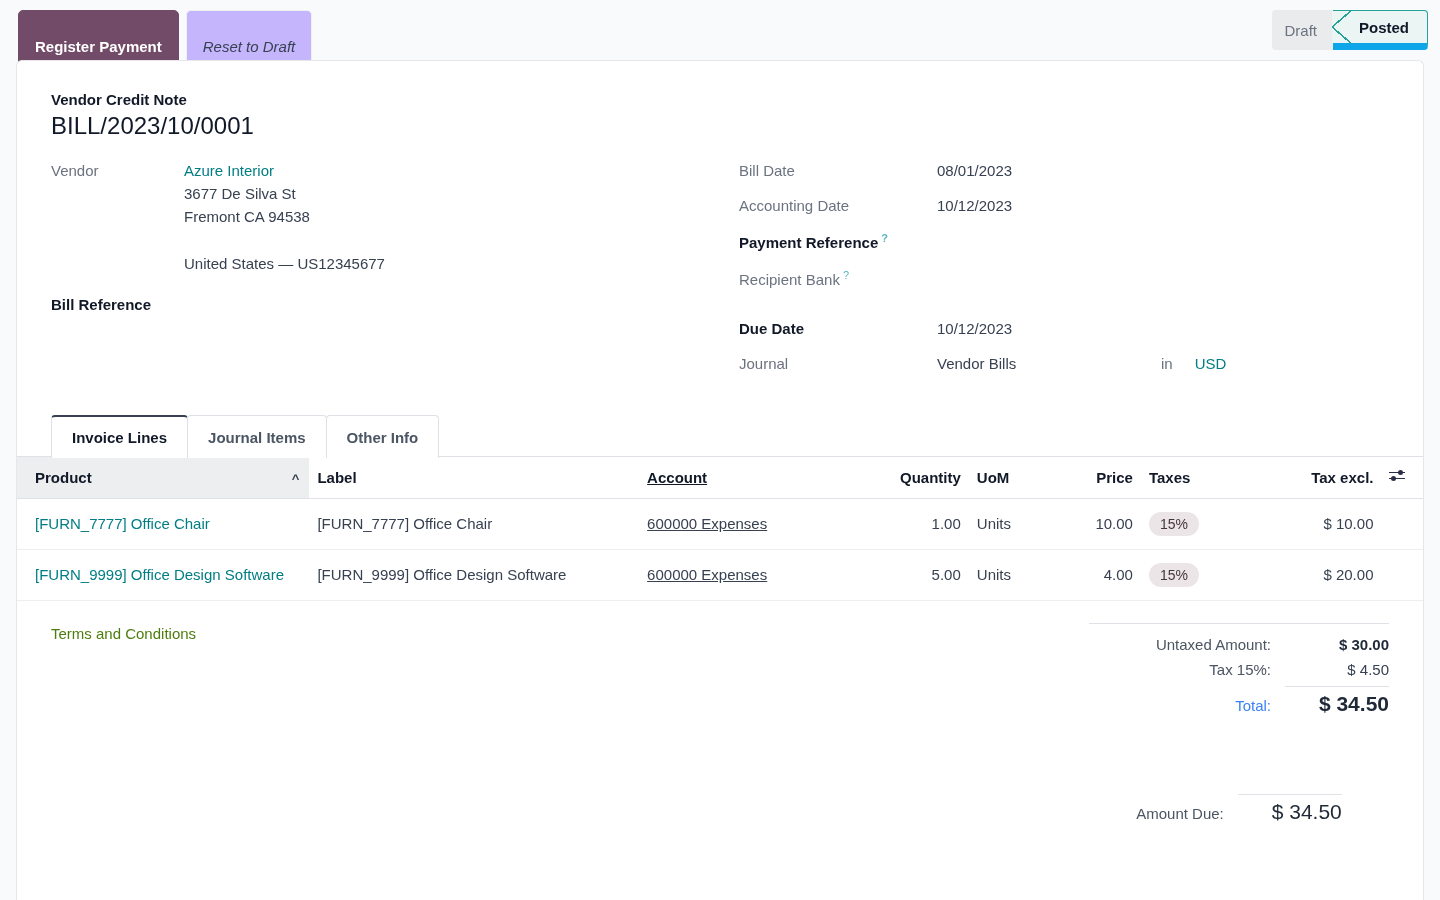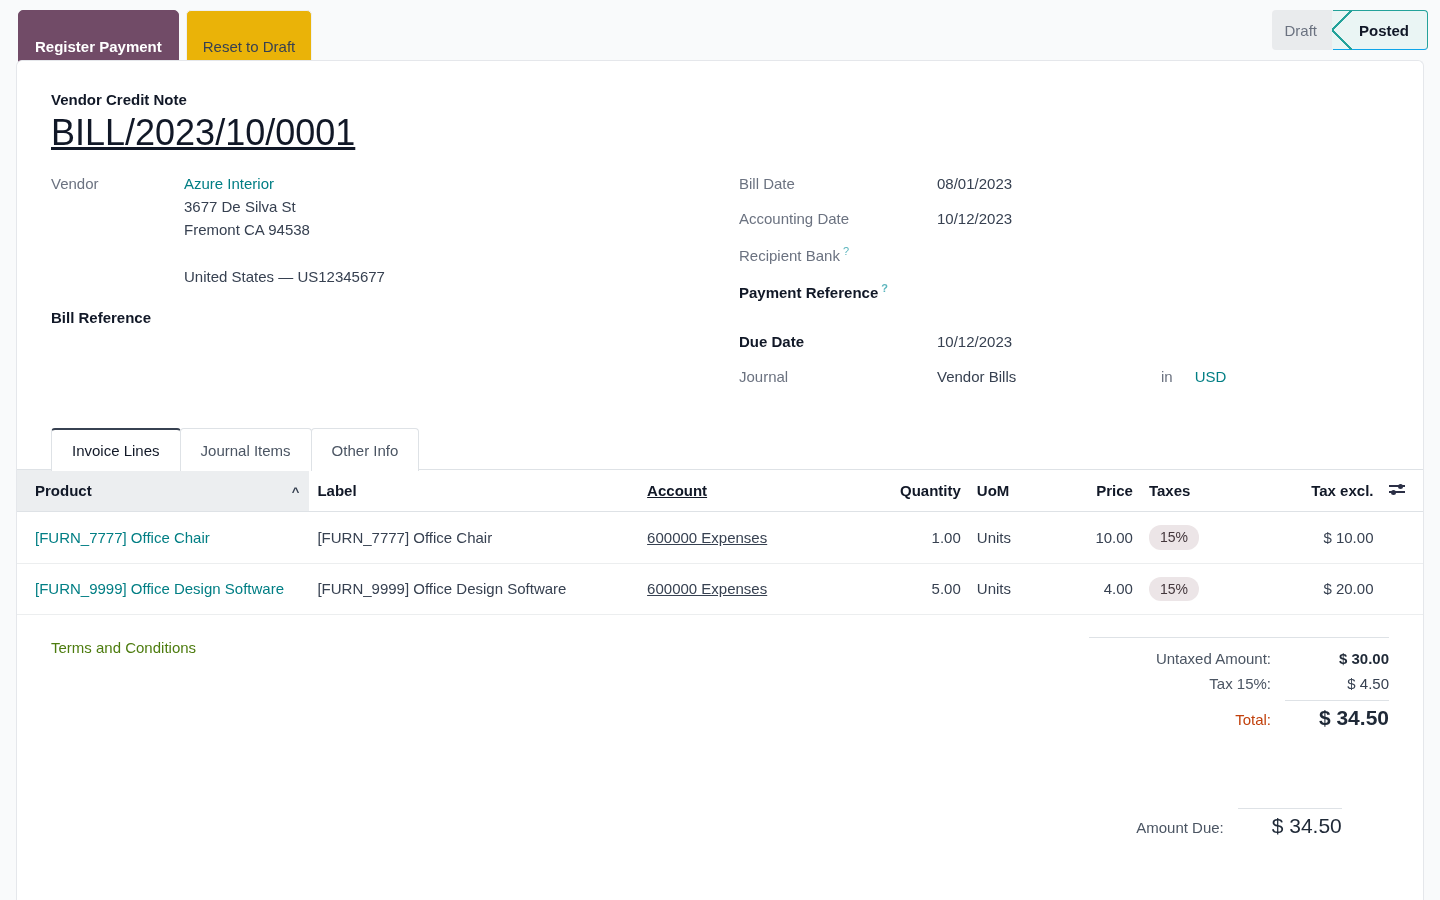--- a/index.html
+++ b/index.html
@@ -31,25 +31,26 @@
     cursor: pointer;
     white-space: nowrap;
   }
   .btn-primary {
     background: #714b67;
     color: #ffffff;
     font-weight: bold;
     border-color: #714b67;
   }
   .btn-secondary {
-    background: #eab308;
+    background: #c4b5fd;
     color: #374151;
     border-color: #eef0f2;
     margin-left: 7px;
     font-weight: normal;
+    font-style: italic;
   }
 
   
   .statusbar {
     position: absolute;
     right: 12px;
     top: 10px;
     display: flex;
     align-items: stretch;
     height: 40px;
@@ -67,21 +68,21 @@
   }
   .status-item:first-child {
     border-radius: 4px 0 0 4px;
     padding-left: 12px;
   }
   .status-item.active {
     background: #eaf5f4;
     color: #111827;
     font-weight: bold;
     border-top: 1px solid #24a29a;
-    border-bottom: 1px solid #0ea5e9;
+    border-bottom: 7px solid #0ea5e9;
     border-right: 1px solid #24a29a;
     border-radius: 0 4px 4px 0;
     padding-right: 18px;
   }
   
   .status-item.active::before {
     content: "";
     position: absolute;
     left: -1px;
     top: -1px;
@@ -117,27 +118,26 @@
   }
   .sheet-inner { padding: 0 34px; }
 
   .doc-type {
     font-size: 15px;
     font-weight: bold;
     color: #111827;
     margin: 0 0 4px 0;
   }
   .doc-title {
-    font-size: 36px;
+    font-size: 24px;
     font-weight: normal;
     letter-spacing: 0px;
     color: #111827;
     margin: 0 0 22px 0;
     line-height: 1.15;
-    text-decoration: underline;
   }
 
   
   .cols {
     display: flex;
     align-items: flex-start;
   }
   .col-left { width: 688px; flex: none; }
   .col-right { flex: 1; }
 
@@ -175,20 +175,21 @@
   .journal-value .jin { color: #6b7280; margin-right: 22px; }
 
   
   .tabs {
     display: flex;
     align-items: flex-end;
     margin-top: 24px;
     padding-left: 34px;
     position: relative;
     z-index: 2;
+    font-weight: bold;
   }
   .tab {
     font-size: 15px;
     color: #4b5563;
     background: #ffffff;
     border: 1px solid #dee2e6;
     border-bottom: none;
     border-radius: 4px 4px 0 0;
     padding: 13px 20px 12px 20px;
     margin-right: -1px;
@@ -300,21 +301,21 @@
   .tot-row {
     display: flex;
     justify-content: flex-end;
     align-items: baseline;
     margin-bottom: 8px;
   }
   .tot-label { color: #4b5563; padding-right: 14px; }
   .tot-val { width: 104px; text-align: right; color: #374151; }
   .tot-val.bold { font-weight: bold; color: #1f2937; }
   .tot-row.total-row { margin-top: 2px; }
-  .tot-row.total-row .tot-label { color: #c2410c; }
+  .tot-row.total-row .tot-label { color: #3b82f6; }
   .tot-row.total-row .tot-val {
     font-size: 21px;
     font-weight: bold;
     color: #1f2937;
     border-top: 1px solid #dee2e6;
     padding-top: 5px;
   }
   .due-block {
     padding: 70px 34px 0 34px;
     display: flex;
@@ -385,29 +386,29 @@
           <div class="field-label">Bill Date</div>
           <div class="field-value">08/01/2023</div>
         </div>
 
         <div class="field-row">
           <div class="field-label">Accounting Date</div>
           <div class="field-value">10/12/2023</div>
         </div>
 
         <div class="field-row">
+          <div class="field-label strong">
+            <span>Payment Reference</span><span class="help-q">?</span>
+          </div>
+          <div class="field-value"></div>
+        </div>
+
+        <div class="field-row">
           <div class="field-label">
             <span>Recipient Bank</span><span class="help-q">?</span>
-          </div>
-          <div class="field-value"></div>
-        </div>
-
-        <div class="field-row">
-          <div class="field-label strong">
-            <span>Payment Reference</span><span class="help-q">?</span>
           </div>
           <div class="field-value"></div>
         </div>
 
         <div class="field-row" style="margin-top:32px">
           <div class="field-label strong">Due Date</div>
           <div class="field-value">10/12/2023</div>
         </div>
 
         <div class="field-row">

